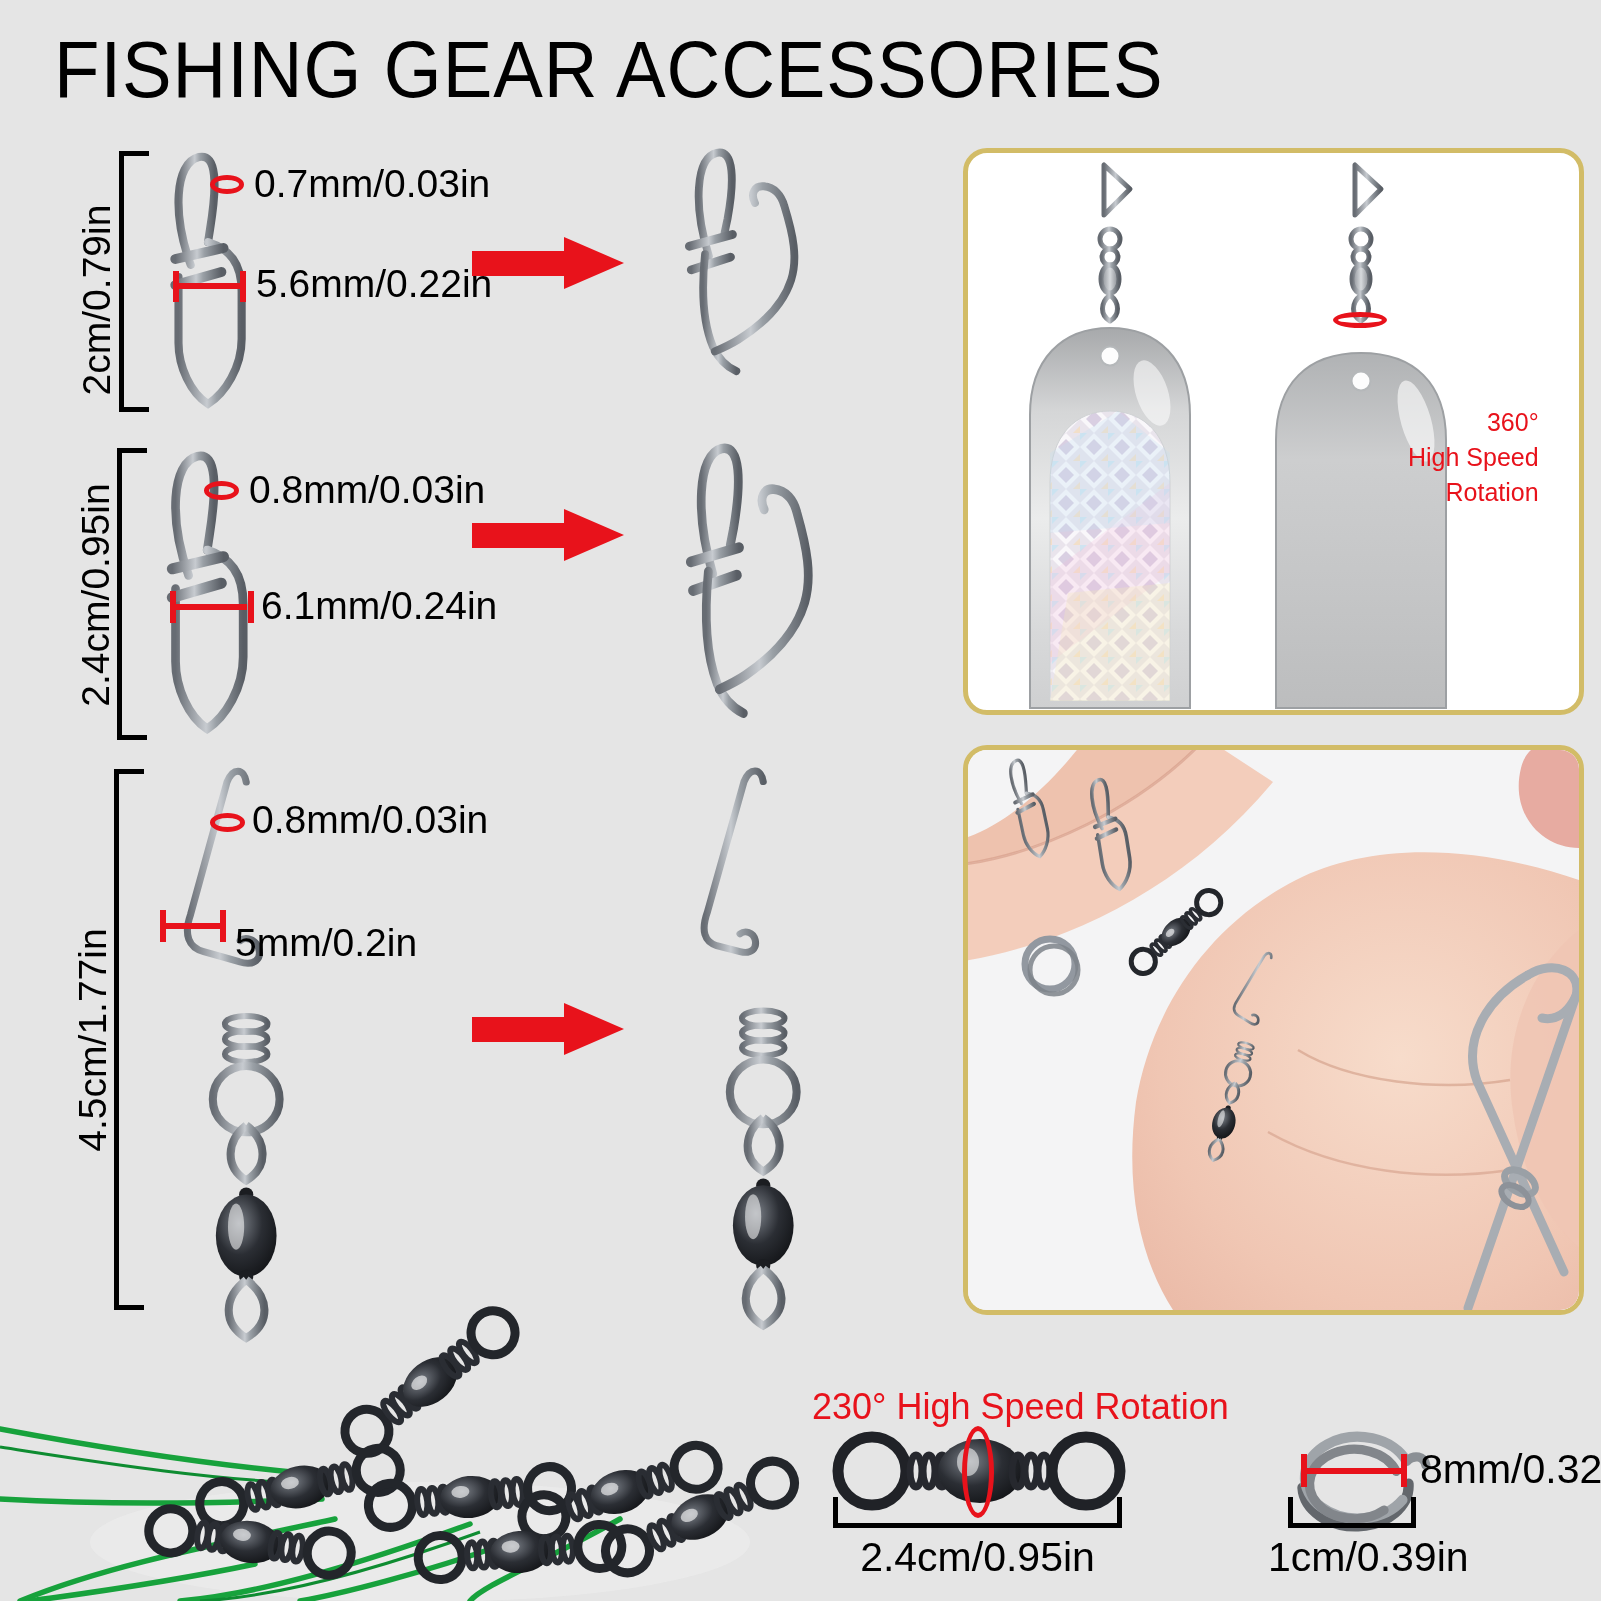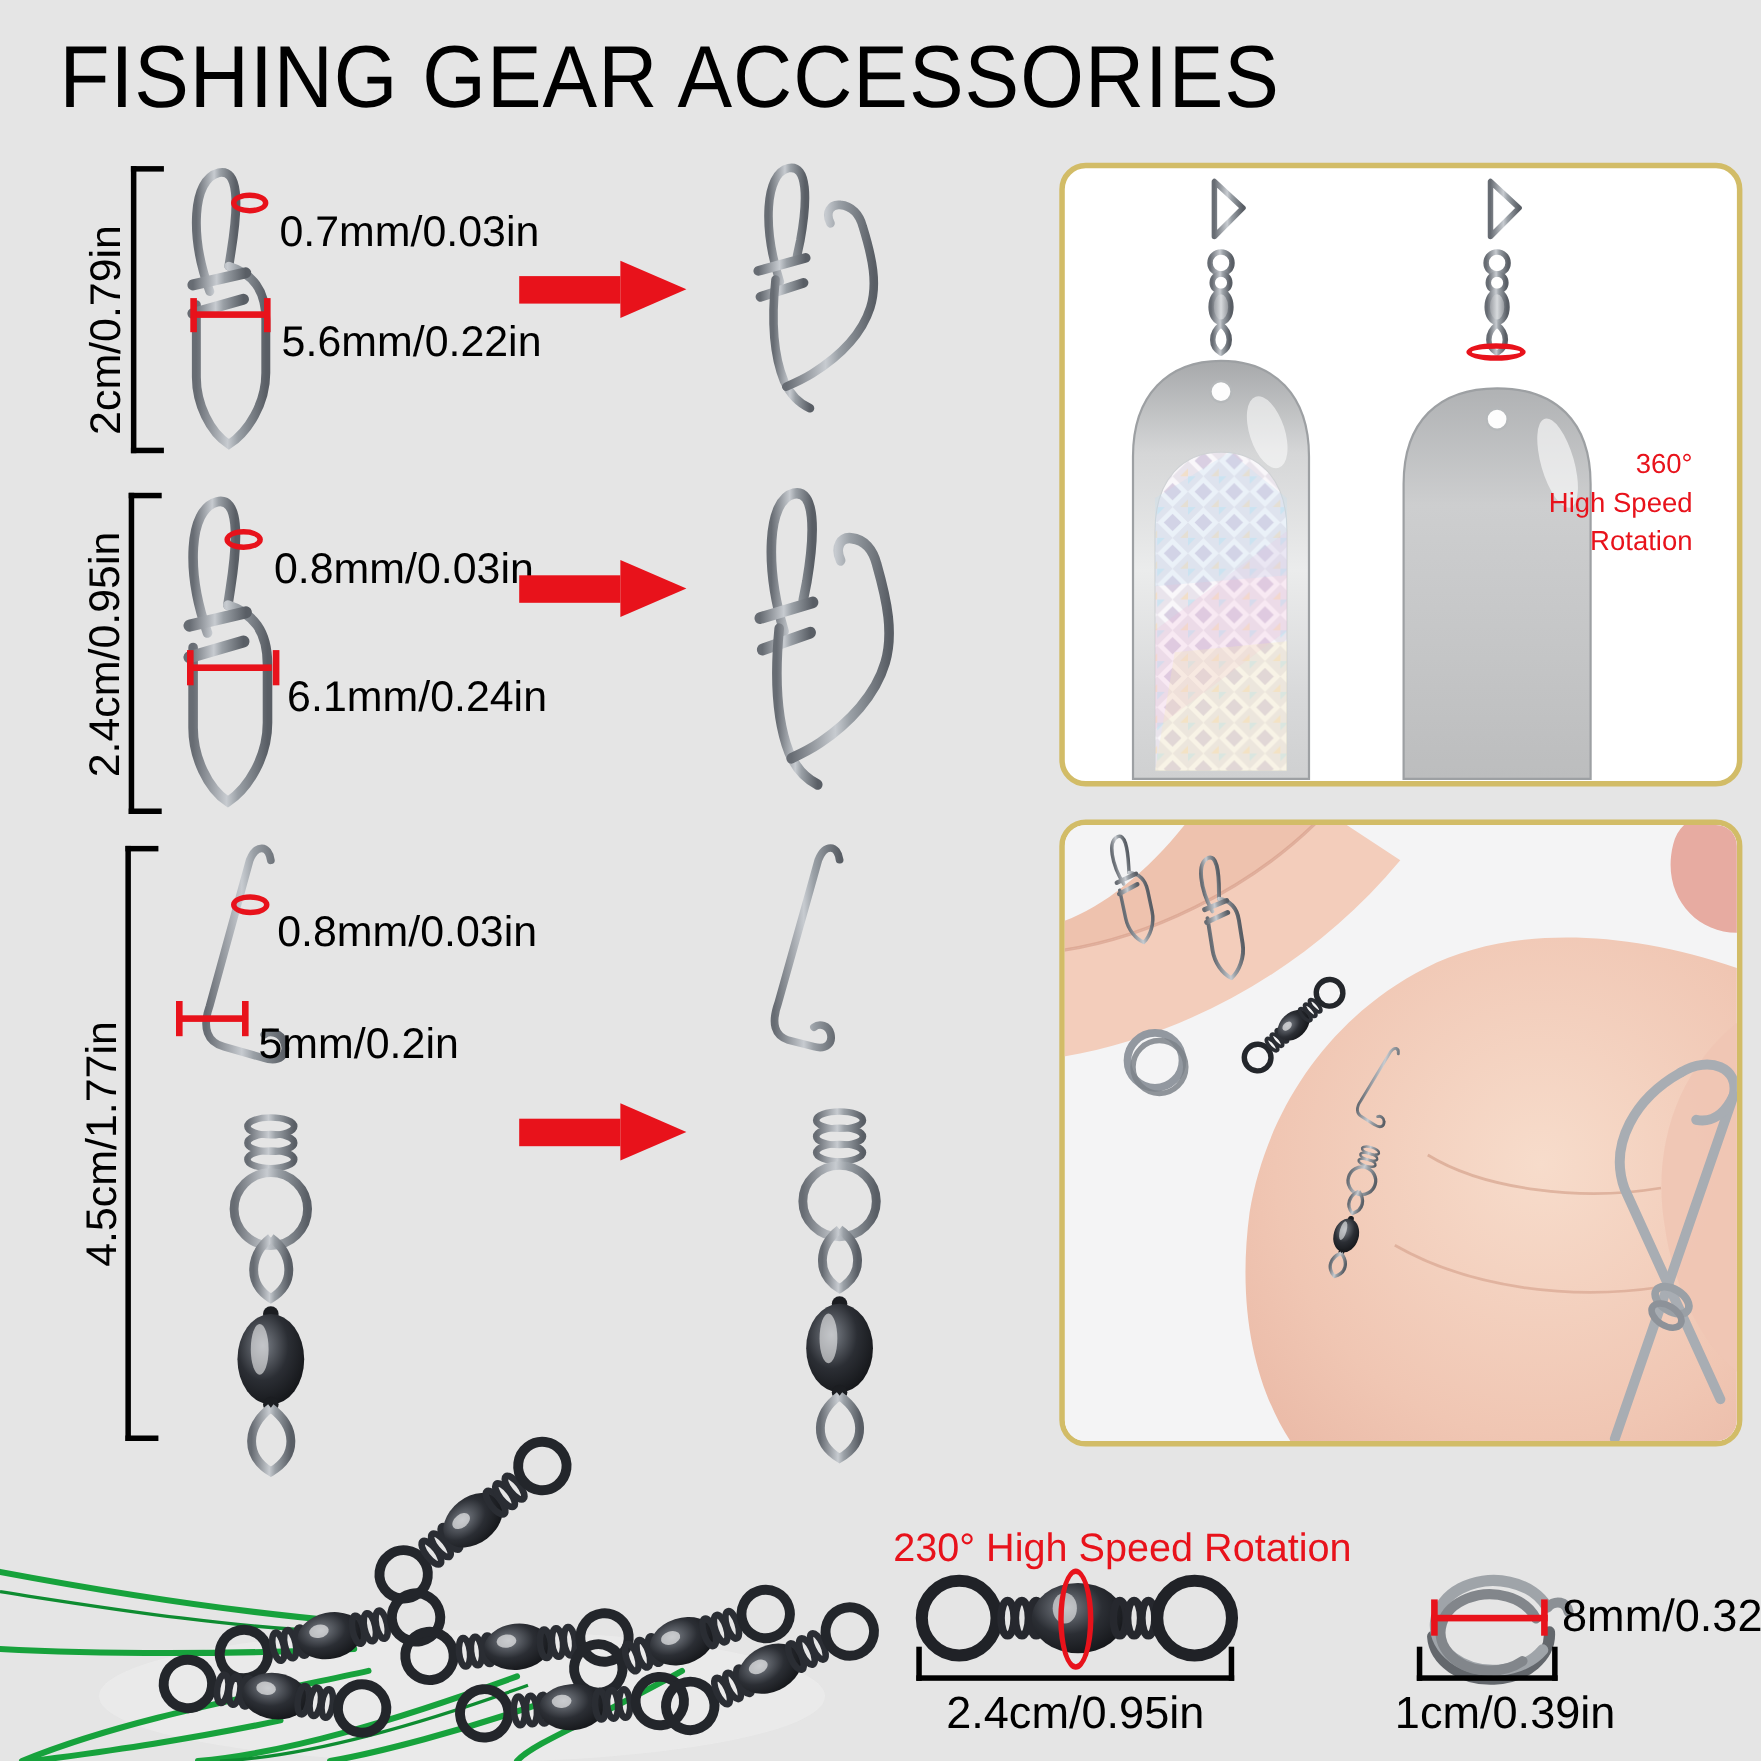--- a/index.html
+++ b/index.html
@@ -4,21 +4,21 @@
 <style>
   :root{ --red:#e8121b; --gold:#d2bc67; }
   html,body{margin:0;padding:0;background:#fff;}
   #canvas{position:relative;width:1601px;height:1601px;background:#e5e5e5;overflow:hidden;
           font-family:"Liberation Sans", sans-serif;color:#000;}
   #page-title{position:absolute;left:54px;top:28px;font-size:80px;line-height:1.05;
       font-weight:400;color:#000;white-space:nowrap;transform:scaleX(.93);transform-origin:left top;
       letter-spacing:1px;}
   .blk{position:absolute;background:#000;}
   .redbar{position:absolute;background:var(--red);}
-  .mlabel{position:absolute;font-size:39px;color:#000;white-space:nowrap;line-height:1.1;margin-top:28px;}
+  .mlabel{position:absolute;font-size:39px;color:#000;white-space:nowrap;line-height:1.1;}
   .vlabel{position:absolute;font-size:39px;color:#000;white-space:nowrap;
       transform:translate(-50%,-50%) rotate(-90deg);}
   .rell{position:absolute;border:5px solid var(--red);border-radius:50%;background:transparent;}
   .panel{position:absolute;border:5px solid var(--gold);border-radius:24px;background:#fff;}
   .note{position:absolute;color:var(--red);font-size:25px;line-height:35px;font-weight:500;white-space:nowrap;text-align:right;}
   .bigred{position:absolute;color:var(--red);font-size:36px;font-weight:500;white-space:nowrap;text-align:center;}
   .sizelabel{position:absolute;font-size:41px;color:#000;text-align:center;white-space:nowrap;}
   svg{position:absolute;overflow:visible;}
   #defs-holder{position:absolute;width:0;height:0;}
 </style>
@@ -210,21 +210,21 @@
   <svg style="left:143px;top:762px;" width="172" height="562" viewBox="0 0 170 560" preserveAspectRatio="none">
     <use href="#hookSnapClosedSym" xlink:href="#hookSnapClosedSym"></use>
   </svg>
 
   <div class="rell" style="left:210px;top:813px;width:25px;height:9px;"></div>
   <div class="mlabel" style="left:252px;top:799px;">0.8mm/0.03in</div>
 
   <div class="redbar" style="left:163px;top:923px;width:60px;height:6px;"></div>
   <div class="redbar" style="left:160px;top:910px;width:6px;height:32px;"></div>
   <div class="redbar" style="left:220px;top:910px;width:6px;height:32px;"></div>
-  <div class="mlabel" style="left:235px;top:901px;">5mm/0.2in</div>
+  <div class="mlabel" style="left:235px;top:922px;">5mm/0.2in</div>
 
   <svg style="left:472px;top:1002px;" width="152" height="54" viewBox="0 0 152 52">
     <rect x="0" y="14" width="92" height="25" fill="#e8121b"></rect>
       <polygon points="92,0 152,26 92,52" fill="#e8121b"></polygon>
   </svg>
 
   <svg style="left:656px;top:762px;" width="172" height="550" viewBox="0 0 170 560" preserveAspectRatio="none">
     <use href="#hookSnapOpenSym" xlink:href="#hookSnapOpenSym"></use>
   </svg>
 

